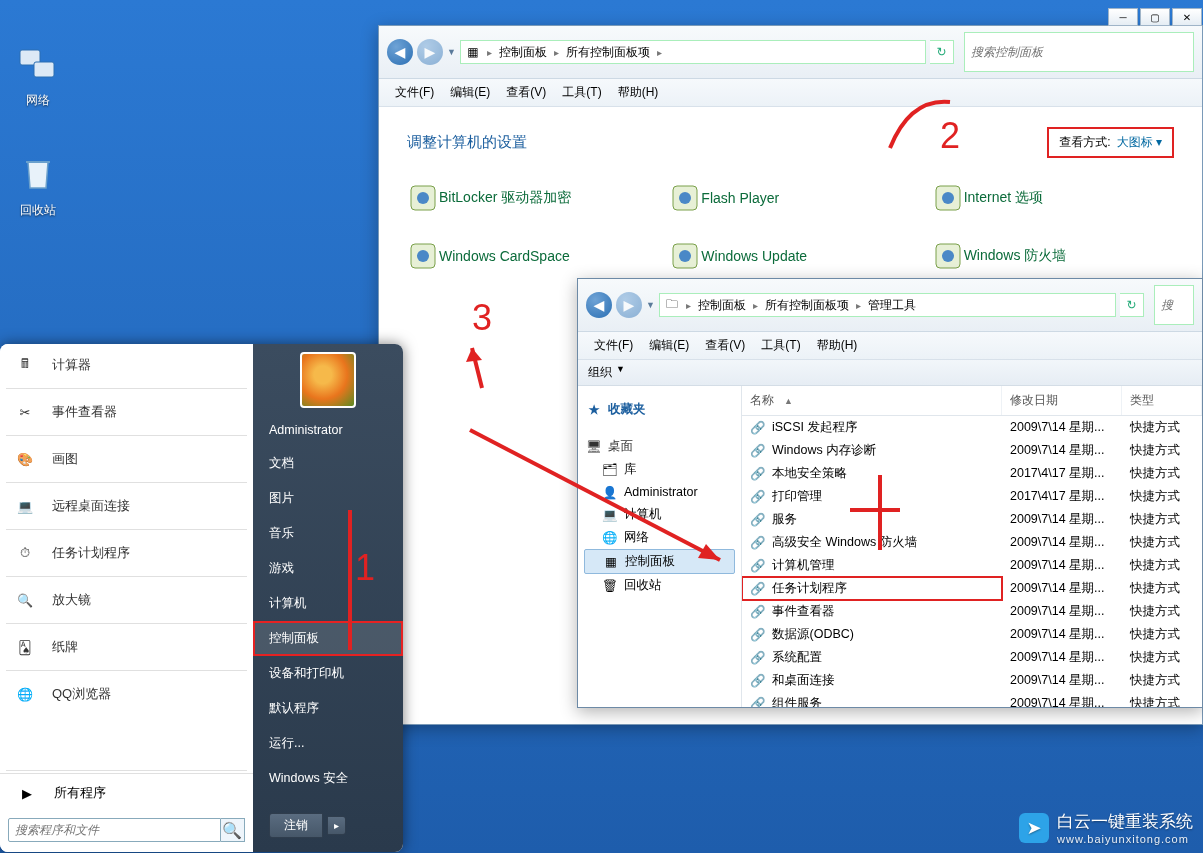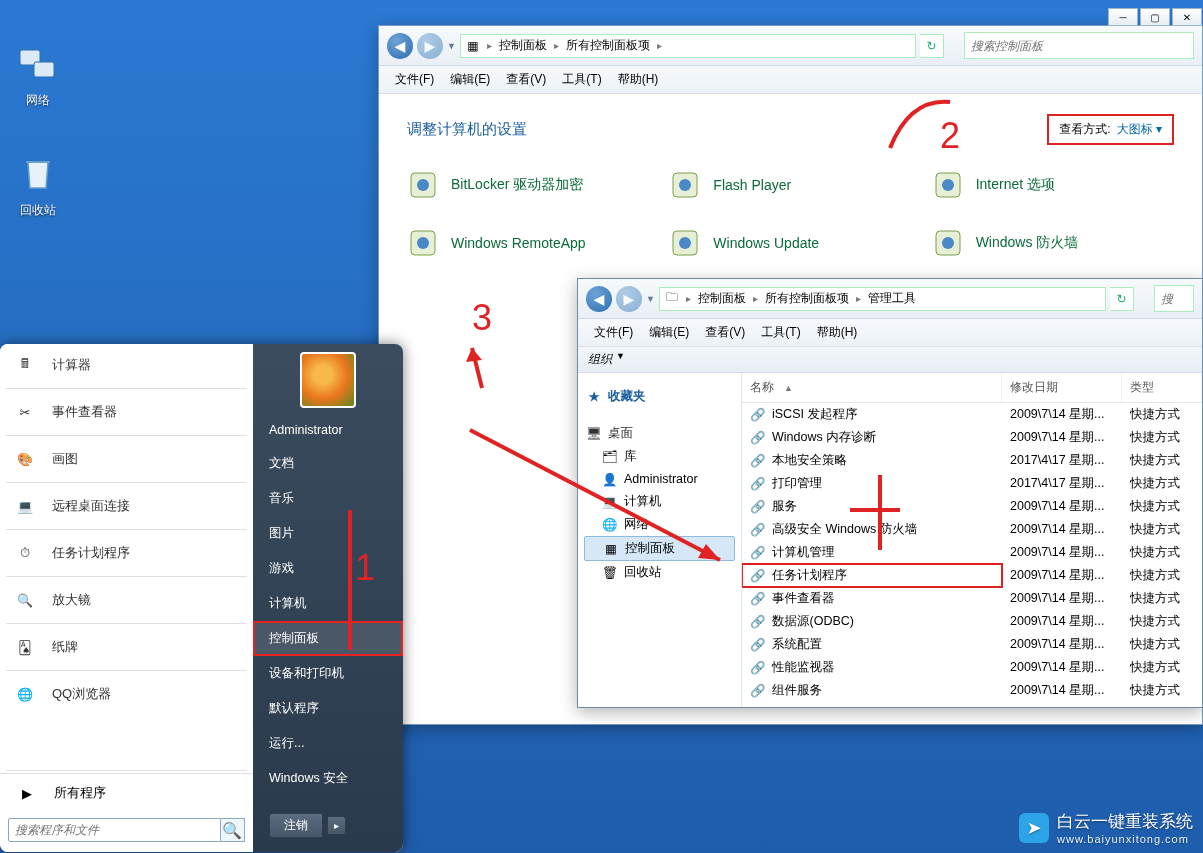--- a/index.html
+++ b/index.html
@@ -36,38 +36,38 @@
 .tbtn { width: 30px; height: 18px; border: 1px solid #9fb4c8; background: linear-gradient(#fff,#e5edf4); font-size:10px; display:flex;align-items:center;justify-content:center; cursor:pointer; }
 .win-nav { display: flex; align-items: center; gap: 4px; padding: 6px 8px; background: linear-gradient(#f7fafc,#e9eff5); border-bottom: 1px solid #cdd9e4; }
 .navbtn { width: 26px; height: 26px; border-radius: 50%; background: radial-gradient(circle at 35% 30%,#6fa3d6,#2b6fb3); display:flex;align-items:center;justify-content:center;color:#fff;font-size:14px;cursor:pointer; }
 .navbtn.fwd { opacity:.5;}
 .nav-dd { font-size: 9px; color:#5a7a9a;}
 .breadcrumb { flex: 1; display:flex; align-items:center; border:1px solid #aeb; background:#fff; height:24px; padding:0 4px; font-size:12px;}
 .breadcrumb .bc { padding: 0 5px; cursor:pointer;}
 .breadcrumb .sep { color:#777; font-size:10px; padding:0 2px;}
 .bc-ic { width:16px;height:16px;display:inline-flex;align-items:center;justify-content:center;margin-right:4px;}
 .nav-refresh { width:24px;height:24px;border:1px solid #aeb;border-left:none;background:#fff;display:flex;align-items:center;justify-content:center;font-size:12px;color:#2a7;cursor:pointer;}
-.nav-search { width:230px; height:27px; border:1px solid #aeb; background:#fff; padding:0 6px; font-size:12px; font-style:italic; color:#888; margin-left:16px;}
+.nav-search { width:230px; height:40px; border:1px solid #aeb; background:#fff; padding:0 6px; font-size:12px; font-style:italic; color:#888; margin-left:6px;}
 .win-menu { display:flex; gap:4px; padding:3px 10px; font-size:12px; background:linear-gradient(#f6f9fc,#ecf2f7); border-bottom:1px solid #d8e1ea;}
 .win-menu span { padding:2px 6px; cursor:pointer;}
 .cp-body { flex:1; padding: 20px 28px; overflow:auto; background:#fff;}
 .cp-header { display:flex; justify-content:space-between; align-items:center; margin-bottom:24px;}
 .cp-title { color:#1b5e9e; font-size:15px;}
 .cp-view { font-size:12px; display:flex; align-items:center; gap:6px; border:2px solid #e02222; padding:5px 10px;}
 .cp-view .vlink { color:#0369a1; cursor:pointer;}
 .cp-grid { display:grid; grid-template-columns: repeat(3, 1fr); gap: 26px 20px;}
-.cp-item { display:flex; align-items:center; gap:12px; cursor:pointer;}
+.cp-item { display:flex; align-items:center; gap:0; cursor:pointer;}
 .cp-item .ic { width:32px;height:32px;display:flex;align-items:center;justify-content:center;}
 .cp-item .lbl { color:#0b6b3a; font-size:14px;}
 .cp-item.highlight .lbl { outline:2px solid #e02222; outline-offset:2px; padding:2px 4px;}
 
 
 .win.ex { left: 577px; top: 278px; width: 626px; height: 430px; border-color:#6d8aa6;}
 .ex-body { flex:1; display:flex; overflow:hidden; background:#fff;}
-.ex-org { padding:4px 10px; font-size:12px; background:linear-gradient(#f2f6fa,#e6edf4); border-bottom:1px solid #d4dde6; display:flex; gap:4px;font-style:italic;}
+.ex-org { padding:4px 10px; font-size:12px; background:linear-gradient(#f2f6fa,#e6edf4); border-bottom:1px solid #d4dde6; display:flex; gap:4px;}
 .ex-tree { width:164px; border-right:1px solid #e0e6ec; padding:8px 6px; font-size:12.5px; overflow:auto;}
 .tree-h { display:flex; align-items:center; gap:6px; padding:3px 2px; color:#1b5e9e; font-weight:bold; margin-top:4px;}
 .tree-i { display:flex; align-items:center; gap:6px; padding:3px 2px 3px 18px; cursor:pointer;}
 .tree-i.sel { background:#d6e8f7; border:1px solid #8fb9dd; border-radius:2px;}
 .tree-ic { width:16px;height:16px;display:inline-flex;align-items:center;justify-content:center;}
 .ex-list { flex:1; overflow:auto;}
 .ex-cols { display:grid; grid-template-columns: 1fr 120px 80px; font-size:12px; color:#555; border-bottom:1px solid #e0e6ec; }
 .ex-cols > div { padding:6px 8px; border-right:1px solid #eef2f6;}
 .ex-row { display:grid; grid-template-columns: 1fr 120px 80px; font-size:12.5px; }
 .ex-row > div { padding:3px 8px; white-space:nowrap; overflow:hidden; text-overflow:ellipsis;}
@@ -170,21 +170,21 @@
           </span>
           <span class="lbl">Internet 选项</span>
         </div>
         <div class="cp-item">
           <span class="ic">
             <svg width="30" height="30">
               <rect x="3" y="3" width="24" height="24" rx="4" fill="#e7f0d6" stroke="#7aa04a"></rect>
               <circle cx="15" cy="15" r="6" fill="#4a88c7"></circle>
             </svg>
           </span>
-          <span class="lbl">Windows RemoteApp</span>
+          <span class="lbl">Windows CardSpace</span>
         </div>
         <div class="cp-item">
           <span class="ic">
             <svg width="30" height="30">
               <rect x="3" y="3" width="24" height="24" rx="4" fill="#e7f0d6" stroke="#7aa04a"></rect>
               <circle cx="15" cy="15" r="6" fill="#4a88c7"></circle>
             </svg>
           </span>
           <span class="lbl">Windows Update</span>
         </div>
@@ -426,21 +426,21 @@
             <div class="nm">
               <span class="file-ic">🔗</span>
               <span>系统配置</span>
             </div>
             <div>2009\7\14 星期...</div>
             <div>快捷方式</div>
           </div>
           <div class="ex-row">
             <div class="nm">
               <span class="file-ic">🔗</span>
-              <span>性能监视器</span>
+              <span>和桌面连接</span>
             </div>
             <div>2009\7\14 星期...</div>
             <div>快捷方式</div>
           </div>
           <div class="ex-row">
             <div class="nm">
               <span class="file-ic">🔗</span>
               <span>组件服务</span>
             </div>
             <div>2009\7\14 星期...</div>
@@ -504,22 +504,22 @@
       <div class="btn">
           <span>🔍</span>
         </div>
     </div>
   </div>
   <div class="sm-right">
     <div class="sm-avatar"></div>
     <div id="sm-ritems">
         <div class="sm-ritem">Administrator</div>
         <div class="sm-ritem">文档</div>
+        <div class="sm-ritem">图片</div>
         <div class="sm-ritem">音乐</div>
-        <div class="sm-ritem">图片</div>
         <div class="sm-ritem">游戏</div>
         <div class="sm-ritem">计算机</div>
         <div class="sm-ritem highlight">控制面板</div>
         <div class="sm-ritem">设备和打印机</div>
         <div class="sm-ritem">默认程序</div>
         <div class="sm-ritem">运行...</div>
         <div class="sm-ritem">Windows 安全</div>
       </div>
     <div class="sm-bottom">
       <button class="sm-logout">注销</button>

